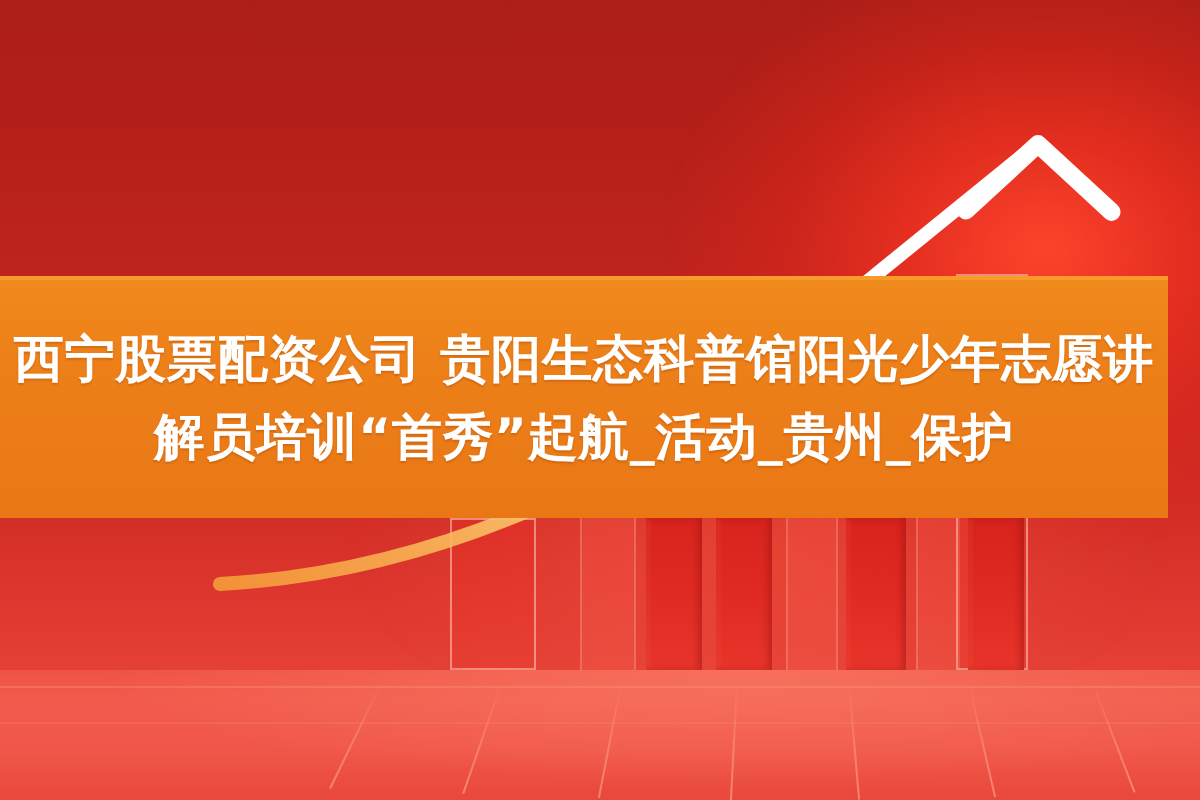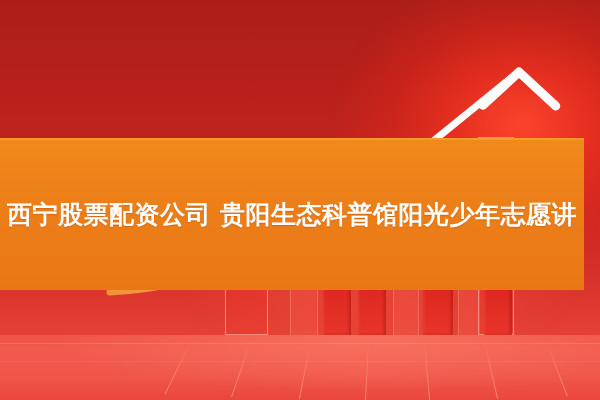--- a/index.html
+++ b/index.html
@@ -144,21 +144,21 @@
     width: 600px;
     height: 400px;
   }
 
   
   .band {
     position: absolute;
     left: 0;
     right: 16px;
     top: 138px;
-    height: 152px;
+    height: 121px;
     background: linear-gradient(180deg,
       #f08a1b 0%,
       #ed8019 35%,
       #e97715 100%);
     display: flex;
     flex-direction: column;
     align-items: center;
     justify-content: center;
   }
   .band-topline {
@@ -232,16 +232,17 @@
       </defs>
       <path d="M110,292 C220,286 330,236 410,160 L516,74" fill="none" stroke="url(#arrowGrad)" stroke-width="7" stroke-linecap="round"></path>
       <path d="M470,70 L519,72 L521,122" fill="none" stroke="#ffffff" stroke-width="9" stroke-linecap="round" stroke-linejoin="round" transform="rotate(-45 519 72)"></path>
     </svg>
   </div>
 
   <div class="band">
     <div class="band-topline"></div>
     <div class="headline">
       <span>西宁股票配资公司 贵阳生态科普馆阳光少年志愿讲</span>
+      <span class="ln2">解员培训“首秀”起航_活动_贵州_保护</span>
     </div>
   </div>
 
 </div>
 
 </body></html>

